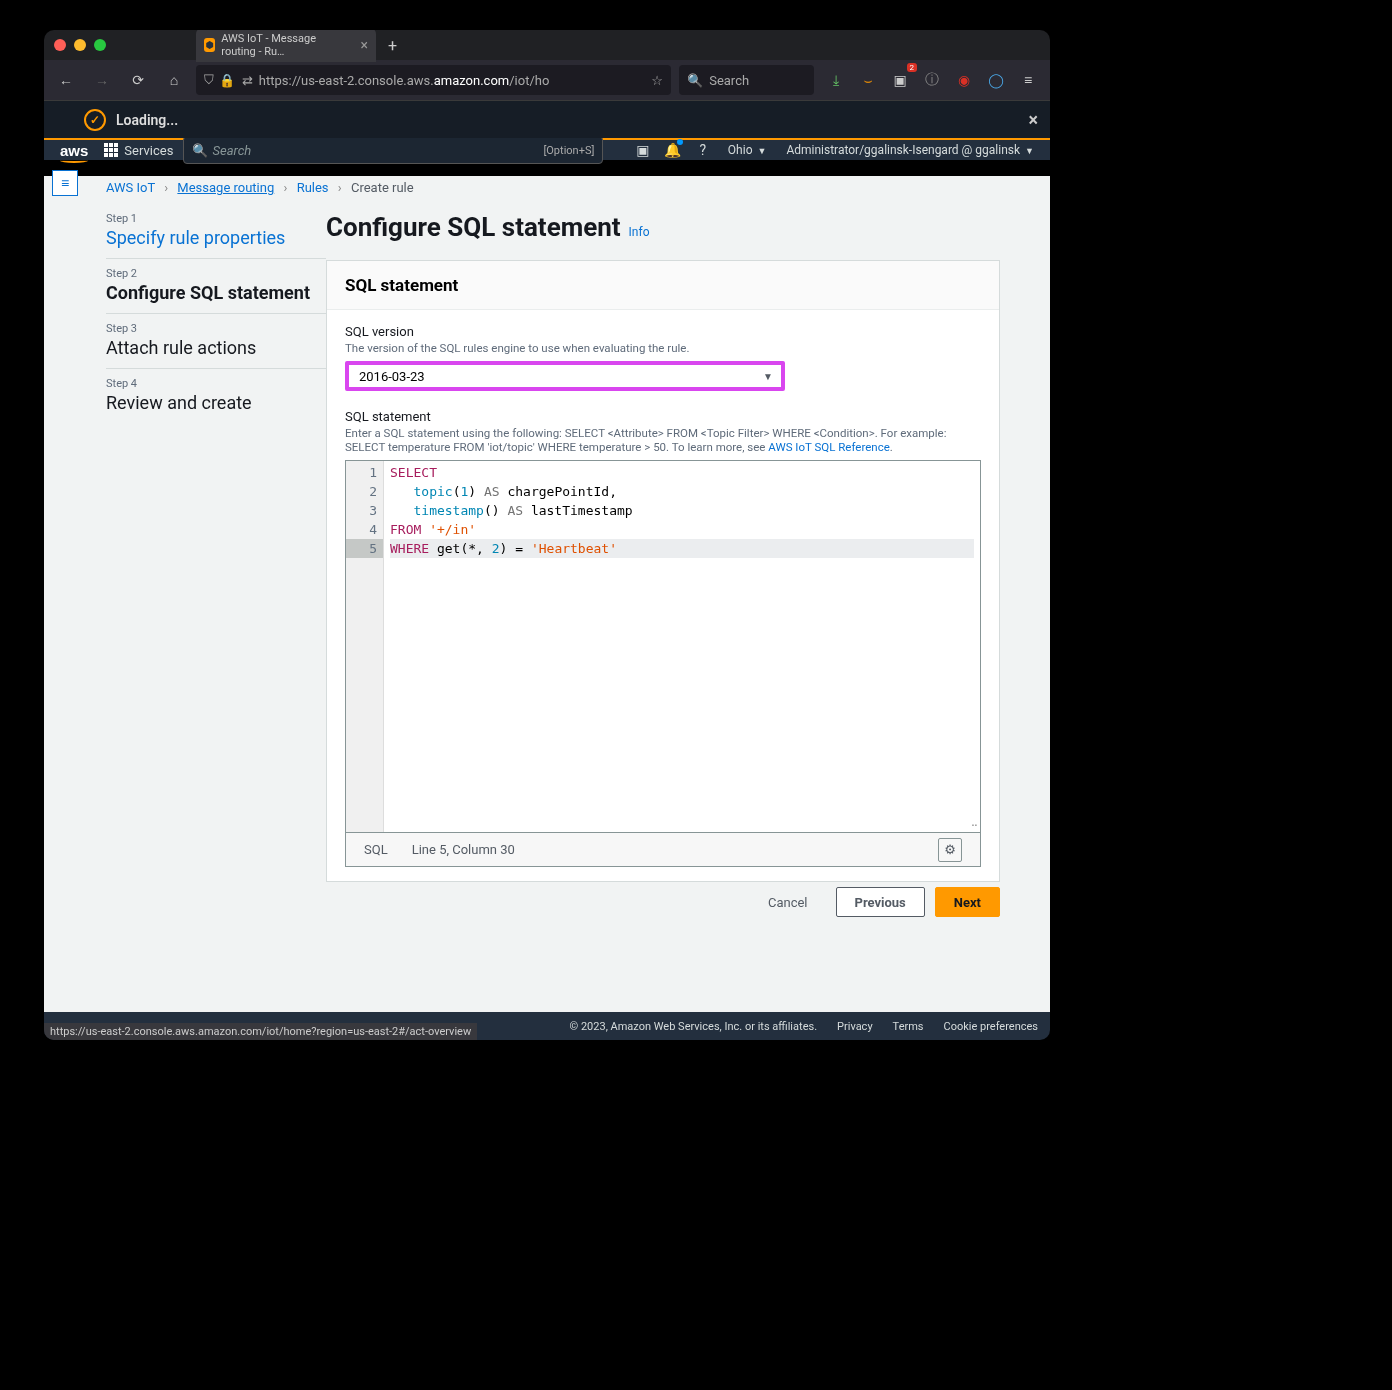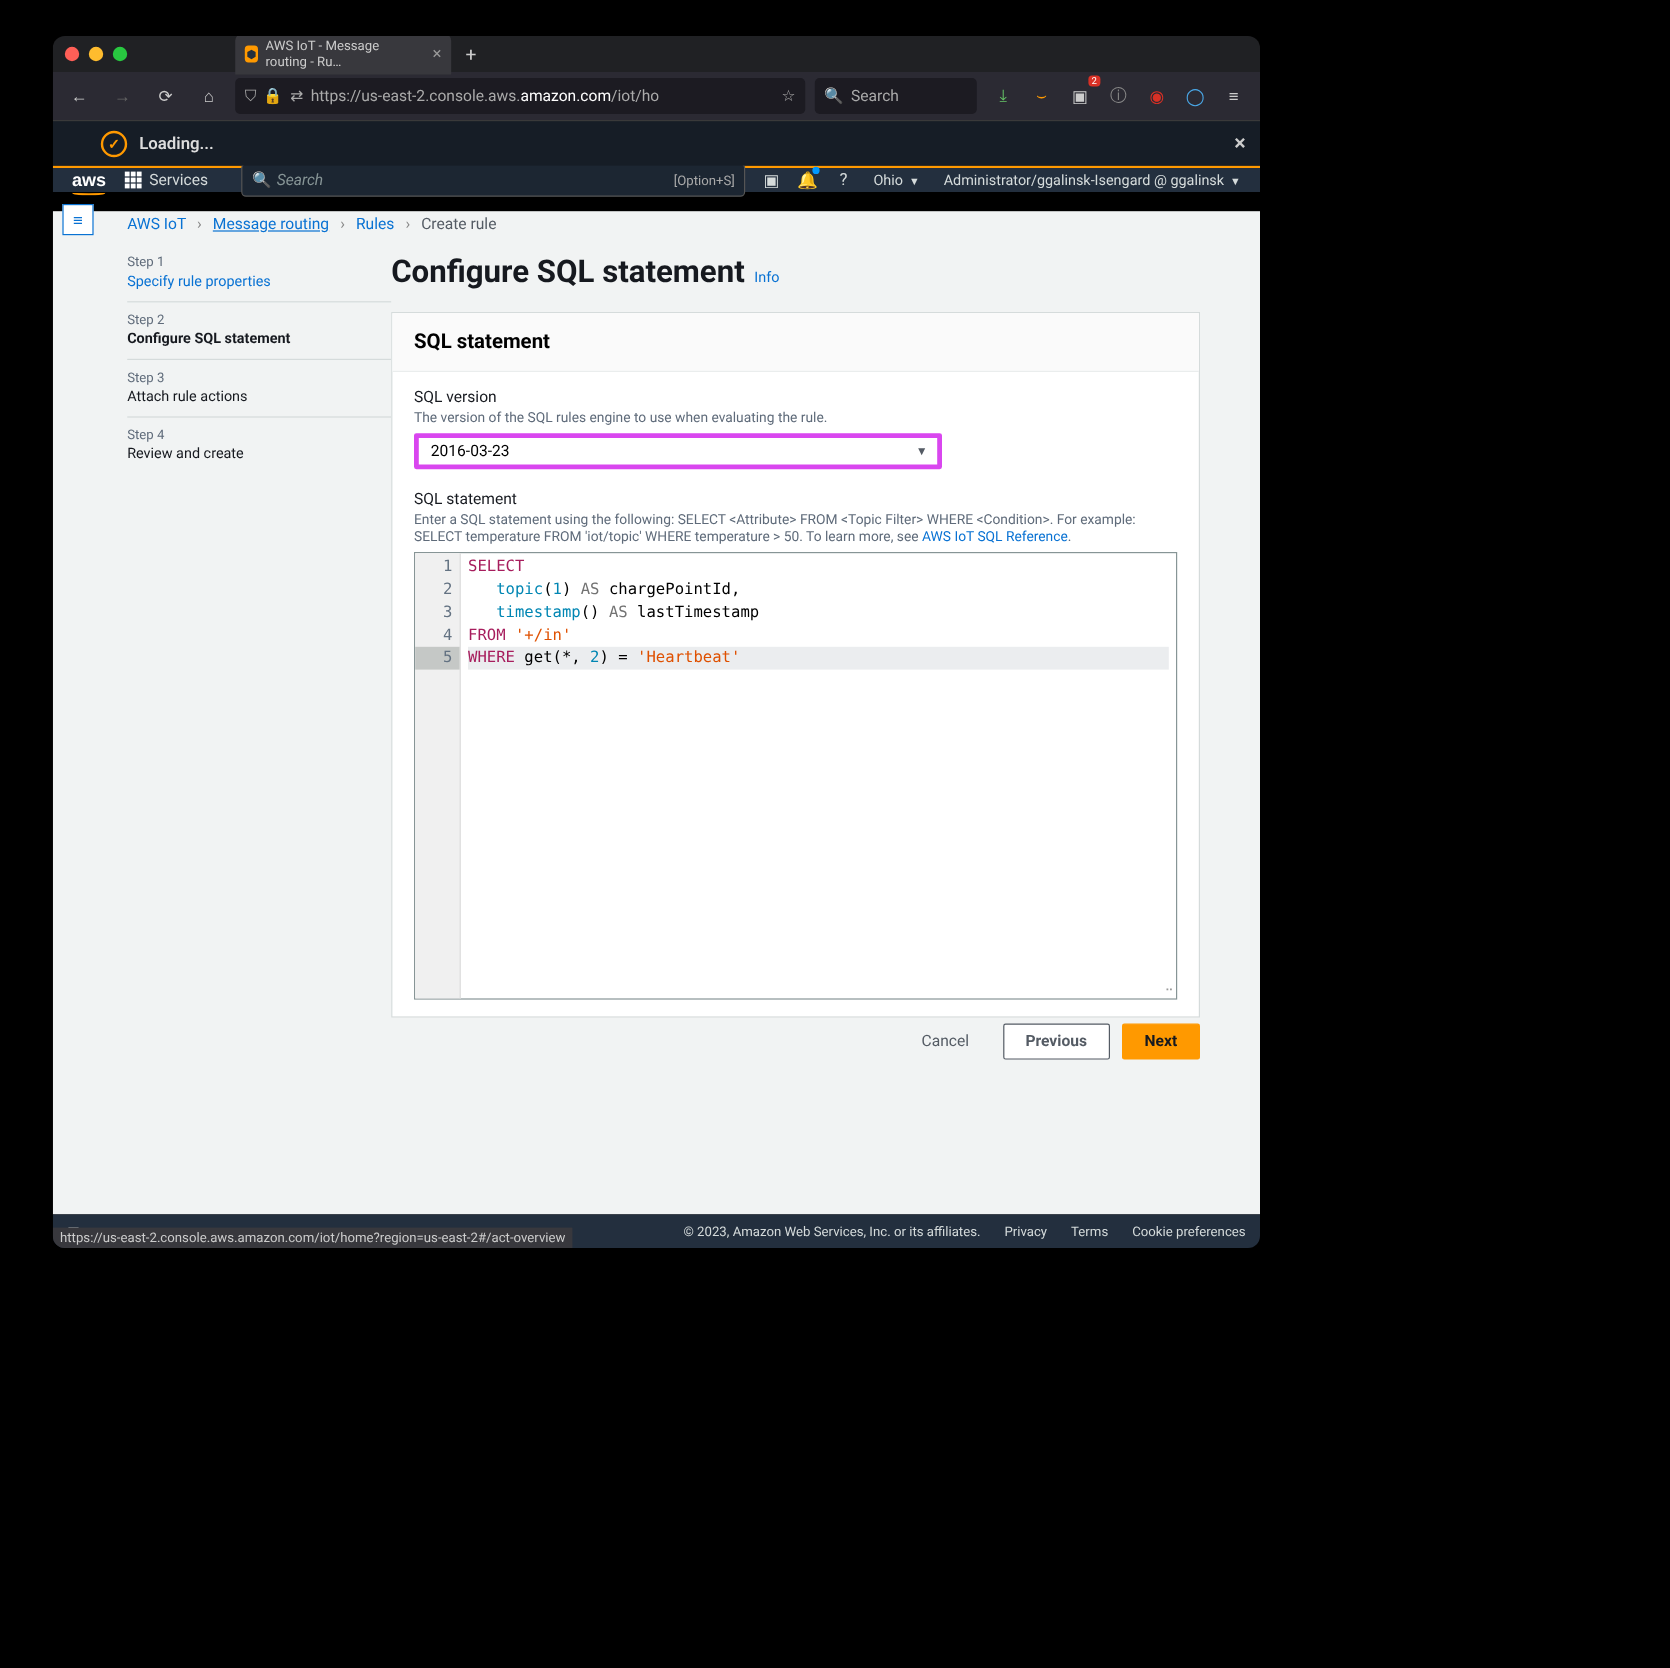--- a/index.html
+++ b/index.html
@@ -32,42 +32,42 @@
 .loadingbar { height:38px; background:#161d26; border-top:1px solid #3a3a3a; display:flex; align-items:center; padding:0 40px; color:#ddd; font-size:14px; font-weight:600; position:relative;}
 .loadingbar .spin { width:22px; height:22px; margin-right:10px; border:2px solid #ff9900; border-radius:50%; display:inline-flex; align-items:center; justify-content:center; color:#ff9900; font-size:12px; font-weight:bold;}
 .loadingbar .closex { position:absolute; right:12px; color:#ccc; font-size:18px;}
 
 
 .awsnav { height:22px; background:#232f3e; display:flex; align-items:center; padding:0 6px; font-size:13px; color:#d5dbdb; border-top:2px solid #ff9900;}
 .awslogo { font-family: Arial; font-weight:bold; color:#fff; font-size:15px; margin:0 10px; position:relative;}
 .awslogo::after { content:""; position:absolute; left:0; bottom:-4px; width:100%; height:3px; border-radius:50%; border-bottom:2px solid #ff9900;}
 .grid9 { width:14px; height:14px; display:grid; grid-template-columns:repeat(3,1fr); gap:1px; margin-left:6px;}
 .grid9 span { background:#fff;}
-.awsnav .svc { margin-left:6px; margin-right:28px;text-align:right;}
+.awsnav .svc { margin-left:6px; margin-right:10px;text-align:right;}
 .aws-search { flex:0 0 420px; background:#1c2632; border:1px solid #555; border-radius:4px; height:28px; display:flex; align-items:center; padding:0 8px; color:#aaa;}
 .aws-search .hint { margin-left:auto; font-size:11px; color:#aaa;}
 .awsnav .spacer { flex:1;}
 .awsnav .navicon { width:30px; height:30px; display:flex; align-items:center; justify-content:center; color:#d5dbdb; font-size:14px; position:relative;}
 .awsnav .navicon.dot::after { content:""; position:absolute; top:4px; right:5px; width:6px; height:6px; background:#0099ff; border-radius:50%;}
 .awsnav .txt { padding:0 10px; font-size:12px; white-space:nowrap;}
 .awsnav .caret { font-size:9px; margin-left:2px;}
 
 
 .content { position:absolute; top:146px; bottom:28px; left:0; right:0; background:#f1f3f3;}
 .hamburger { position:absolute; left:8px; top:-6px; width:26px; height:26px; border:1px solid #0972d3; background:#fff; display:flex; align-items:center; justify-content:center; color:#0972d3; font-size:14px; z-index:5;}
 .breadcrumb { position:absolute; left:62px; top:4px; font-size:13px; color:#545b64;}
 .breadcrumb a { color:#0972d3; text-decoration:none; }
 .breadcrumb .u { text-decoration:underline;}
 .breadcrumb .sep { margin:0 6px; color:#888;}
 
 .sidebar { position:absolute; left:62px; top:36px; width:220px;}
 .step { border-top:1px solid #d5dbdb; padding:8px 0 10px;}
 .step:first-child { border-top:none; padding-top:0;}
 .step .lbl { font-size:11px; color:#5f6b7a;}
-.step .ttl { font-size:12px; color:#16191f; margin-top:2px;}
+.step .ttl { font-size:18px; color:#16191f; margin-top:2px;}
 .step.active .ttl { font-weight:700;}
 .step.link .ttl { color:#0972d3;}
 
 .main { position:absolute; left:282px; top:36px; width:674px;}
 .h1 { font-size:26px; font-weight:700; color:#16191f; display:inline;}
 .info { font-size:12px; color:#0972d3; margin-left:4px;}
 .sub { font-size:13px; color:#16191f; margin-top:6px;}
 .panel { margin-top:18px; background:#fff; border:1px solid #d5dbdb; }
 .panel-hd { padding:14px 18px; background:#fafafa; border-bottom:1px solid #eaeded; font-size:17px; font-weight:700;}
 .panel-bd { padding:14px 18px;}
@@ -244,20 +244,28 @@
             </div>
             <div class="code">
               <div class="ln"><span class="kw">SELECT</span></div>
               <div class="ln"><span class="fn">   topic</span><span>(</span><span class="num">1</span><span>) </span><span class="as">AS</span><span> chargePointId,</span></div>
               <div class="ln"><span class="fn">   timestamp</span><span>() </span><span class="as">AS</span><span> lastTimestamp</span></div>
               <div class="ln"><span class="kw">FROM</span><span class="str"> '+/in'</span></div>
               <div class="ln cur"><span class="kw">WHERE</span><span> get(*, </span><span class="num">2</span><span>) = </span><span class="str">'Heartbeat'</span></div>
               <div class="resize">⣀</div>
             </div>
           </div>
+          <div class="editor-status">
+            <span>SQL</span>
+            <span style="width:24px"></span>
+            <span>Line 5, Column 30</span>
+            <div class="gear">
+                <span>⚙</span>
+              </div>
+          </div>
         </div>
       </div>
 
       <div class="btnrow">
         <span class="btn link">Cancel</span>
         <span class="btn sec">Previous</span>
         <span class="btn pri">Next</span>
       </div>
     </div>
   </div>

